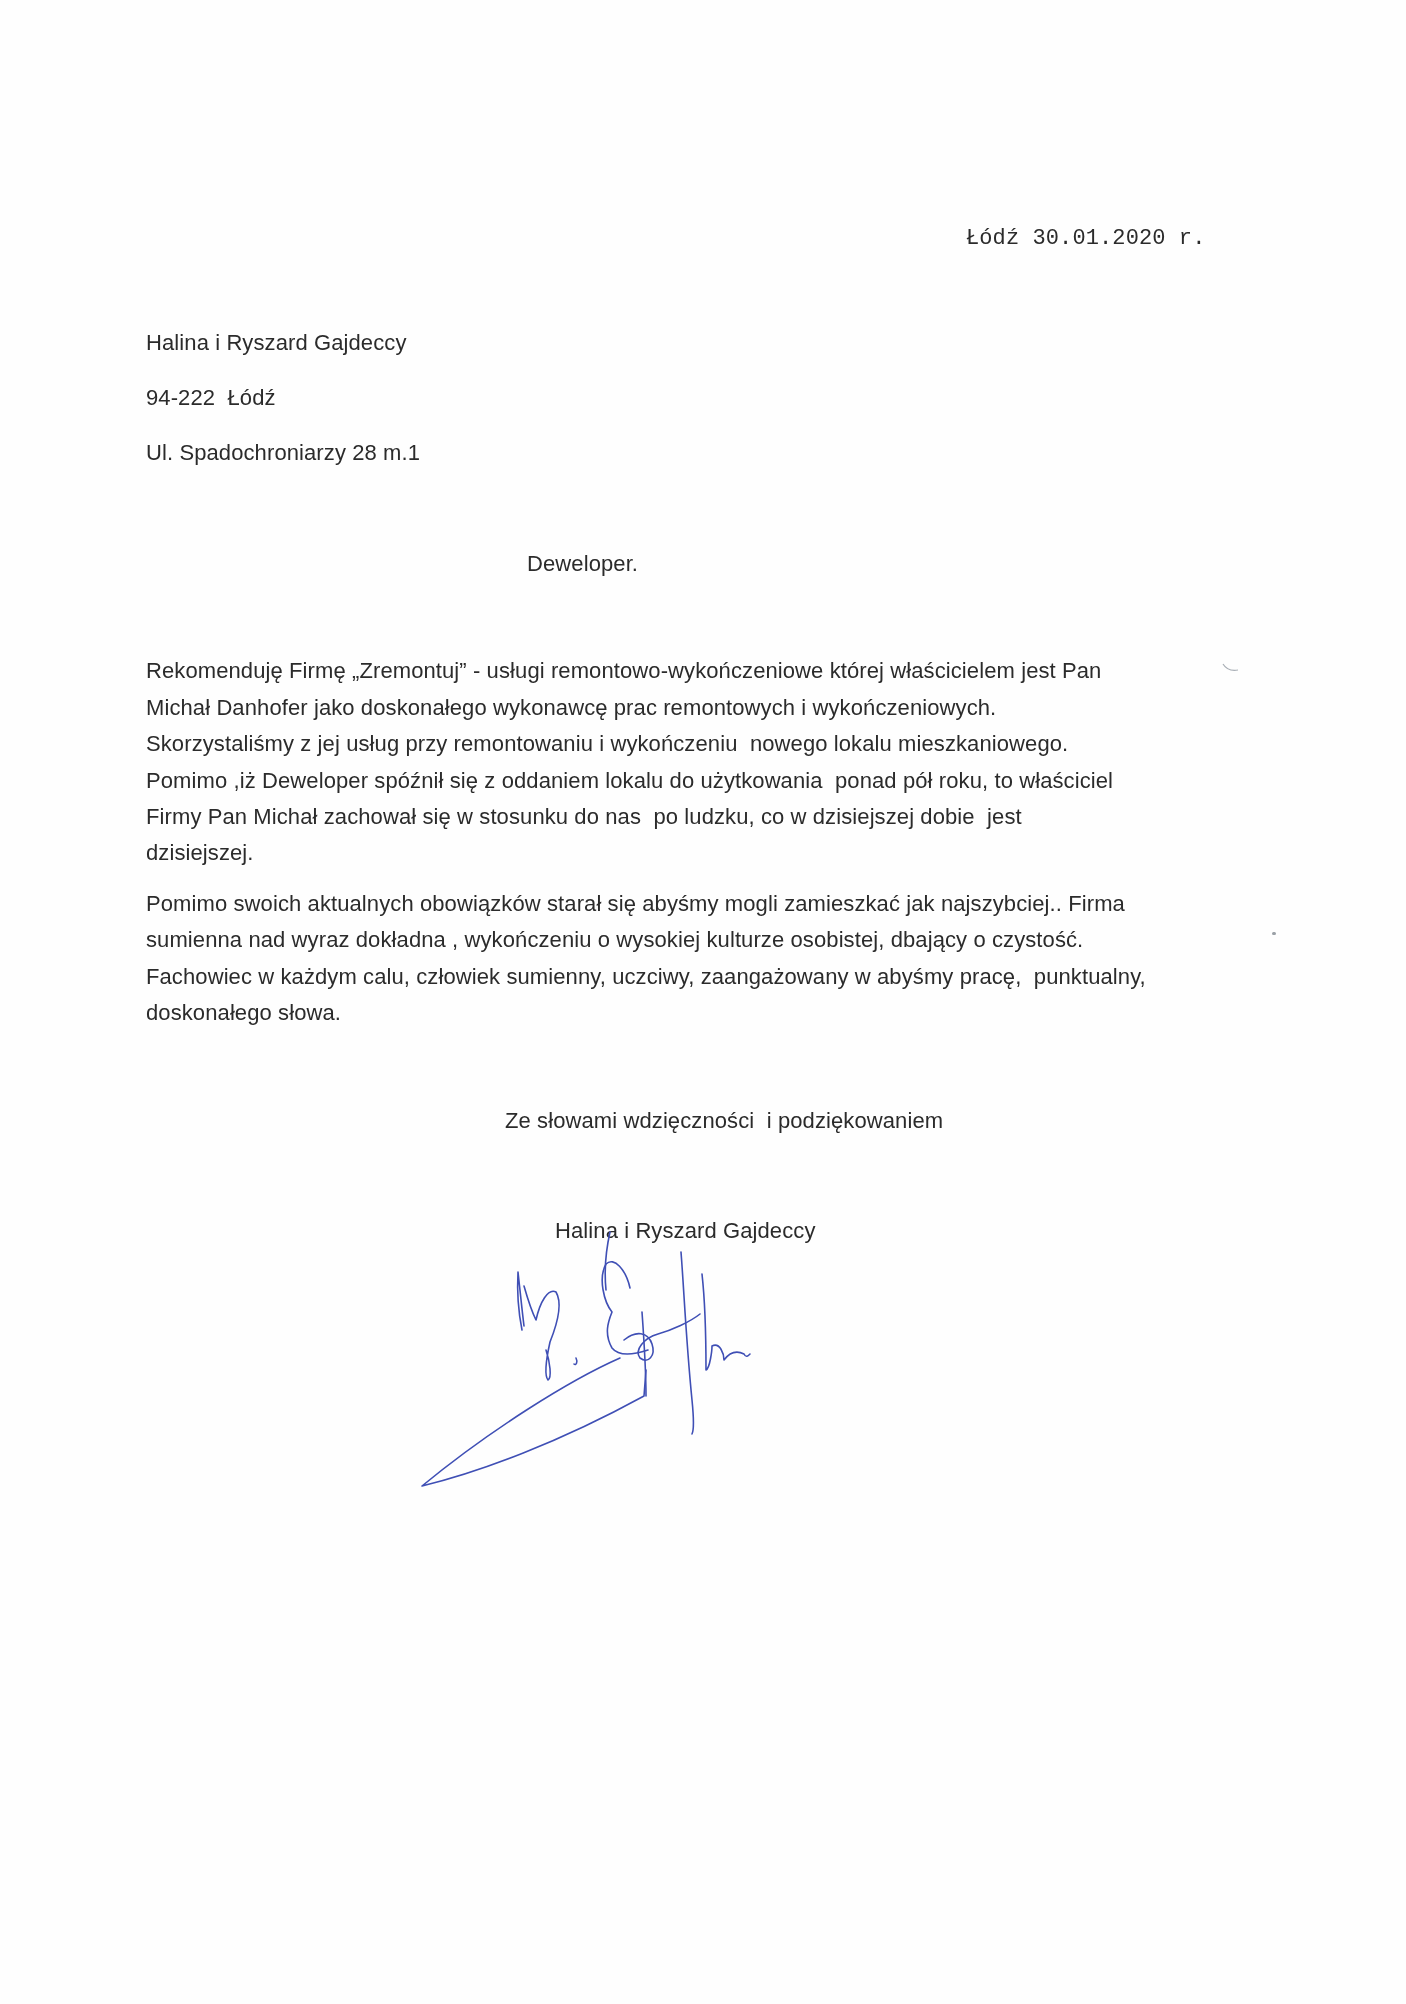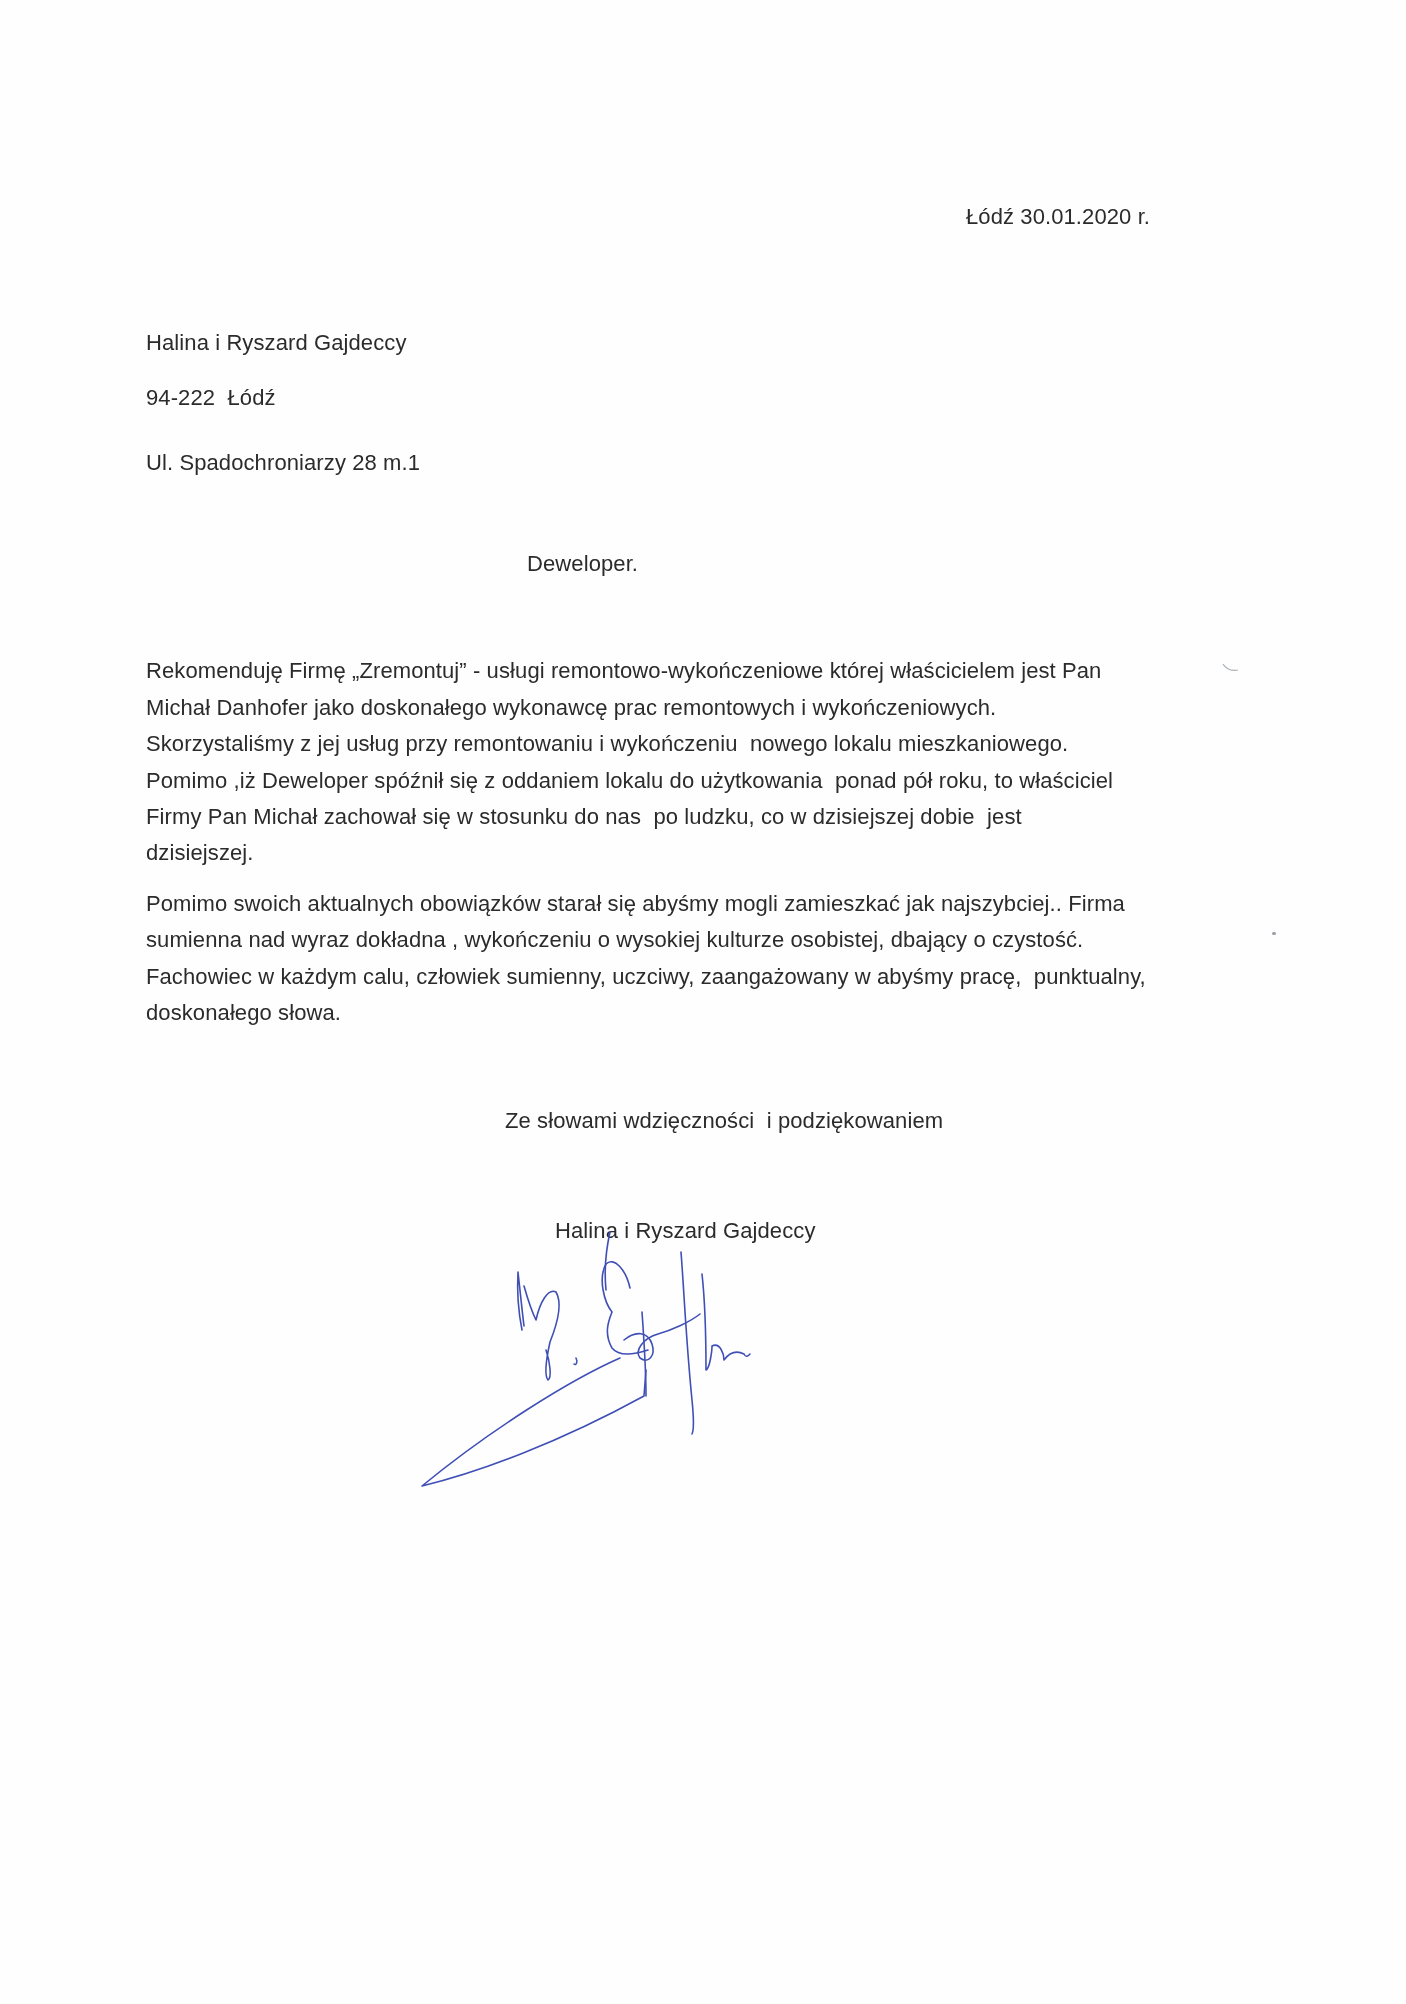--- a/index.html
+++ b/index.html
@@ -22,25 +22,25 @@
       height: 2004px;
       background: #fefefe;
     }
     .txt {
       position: absolute;
       font-size: 22px;
       line-height: 1;
       white-space: pre;
       letter-spacing: 0.1px;
     }
-    .date { left: 966px; top: 206px; }
+    .date { left: 966px; top: 228px; font-family: Liberation Mono, monospace; }
     .addr { left: 146px; }
     .addr-name { top: 332px; }
     .addr-city { top: 387px; }
-    .addr-street { top: 452px; }
+    .addr-street { top: 442px; }
     .title { left: 527px; top: 553px; }
     .body-line { left: 146px; }
     .closing { left: 505px; top: 1110px; text-align: right; }
     .signed { left: 555px; top: 1220px; }
     .scan-mark {
       position: absolute;
       left: 1222px; top: 663px;
       width: 18px; height: 10px;
     }
     .scan-dot {

